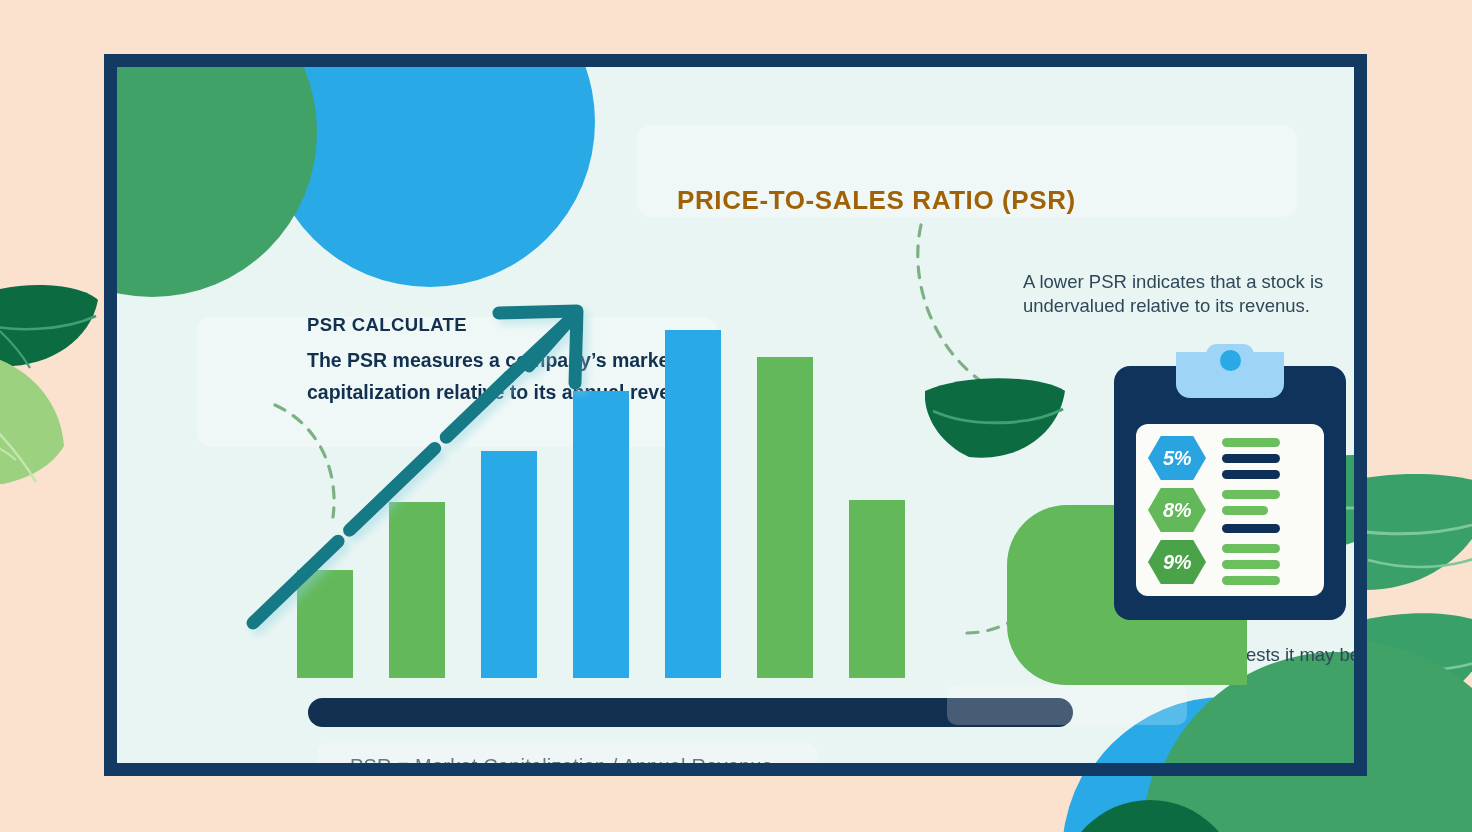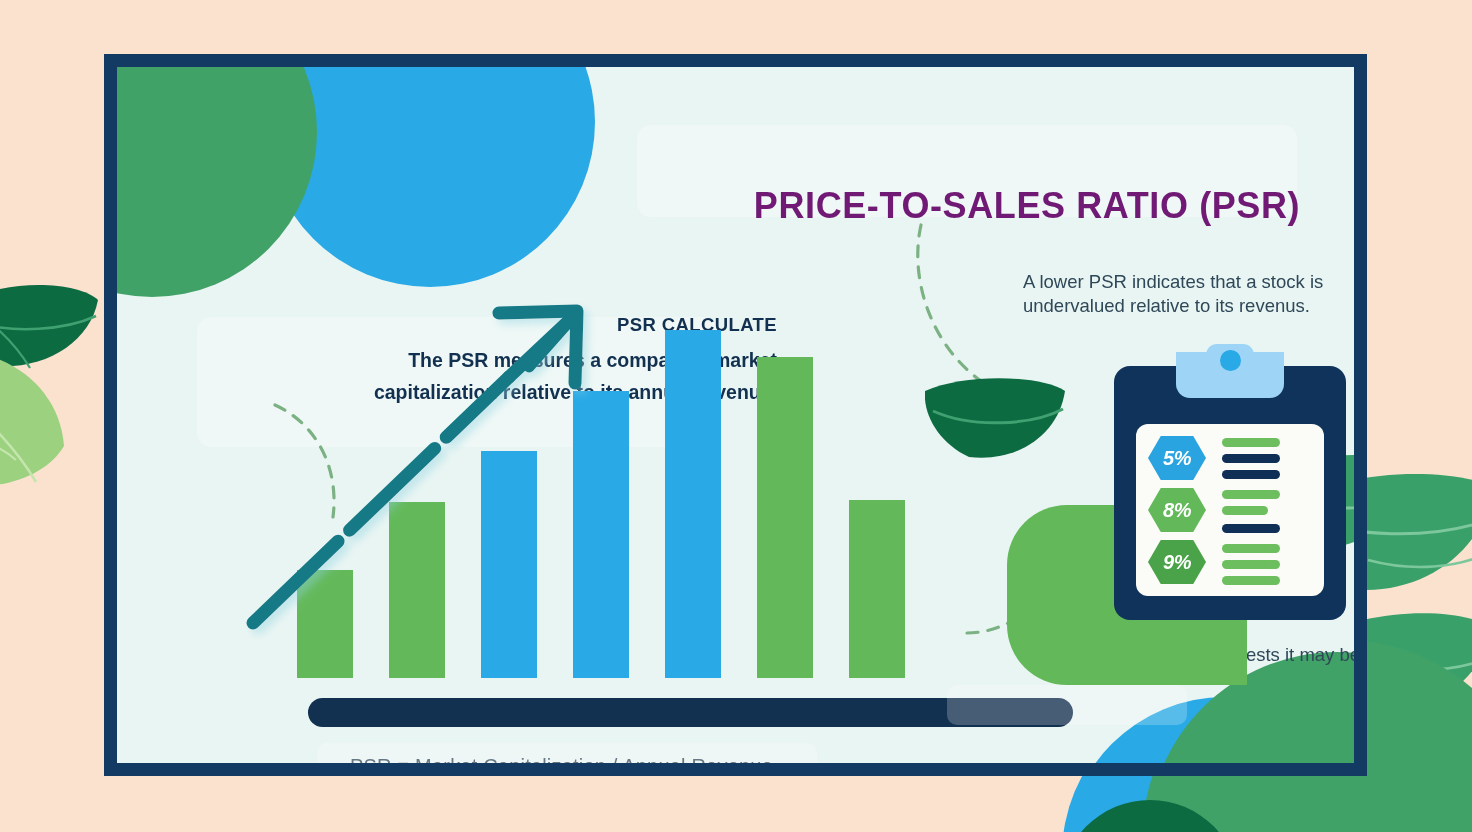--- a/index.html
+++ b/index.html
@@ -21,27 +21,27 @@
     background:#e9f5f3;
     overflow:hidden;
   }
   #canvas { position:absolute; inset:0; overflow:hidden; background:#e9f5f3; }
 
   .circ { position:absolute; border-radius:50%; }
 
   
   #title {
     position:absolute; left:560px; top:118px; width:700px;
-    text-align:center;
-    font-size:36px; font-weight:bold; letter-spacing:.6px;
-    color:#701a75;
-  }
-
-  
-  #calc-block { position:absolute; left:190px; top:247px; width:470px;text-align:right; }
+    text-align:left;
+    font-size:26px; font-weight:bold; letter-spacing:.6px;
+    color:#a16207;
+  }
+
+  
+  #calc-block { position:absolute; left:190px; top:247px; width:470px; }
   #calc-head {
     font-size:18.5px; font-weight:bold; color:#12304f; letter-spacing:.4px;
     margin-bottom:9px;
   }
   #calc-body {
     font-size:19.5px; font-weight:bold; color:#12304f; line-height:1.62;
   }
 
   
   #chart { position:absolute; left:0; top:0; width:100%; height:100%; }

